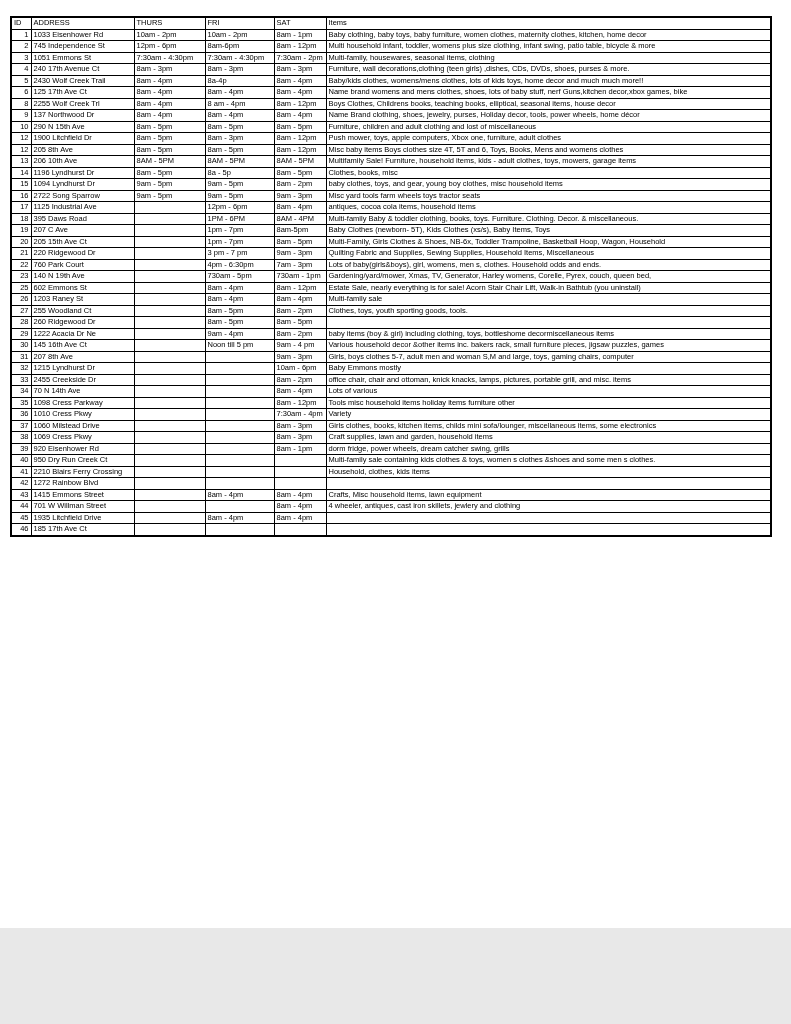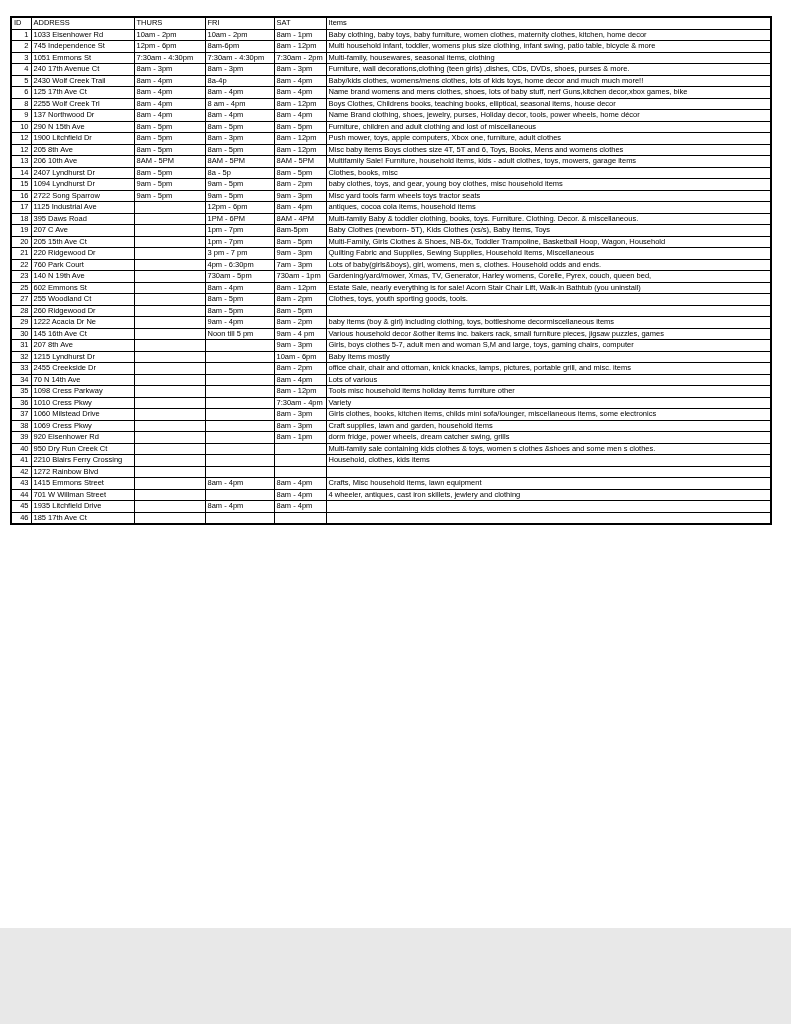--- a/index.html
+++ b/index.html
@@ -151,21 +151,21 @@
         <tr>
           <td class="c-id">13</td>
           <td class="c-address">206 10th Ave</td>
           <td class="c-thurs">8AM - 5PM</td>
           <td class="c-fri">8AM - 5PM</td>
           <td class="c-sat">8AM - 5PM</td>
           <td class="c-items">Multifamily Sale! Furniture, household items, kids - adult clothes, toys, mowers, garage items</td>
         </tr>
         <tr>
           <td class="c-id">14</td>
-          <td class="c-address">2407 Lyndhurst Dr</td>
+          <td class="c-address">1196 Lyndhurst Dr</td>
           <td class="c-thurs">8am - 5pm</td>
           <td class="c-fri">8a - 5p</td>
           <td class="c-sat">8am - 5pm</td>
           <td class="c-items">Clothes, books, misc</td>
         </tr>
         <tr>
           <td class="c-id">15</td>
           <td class="c-address">1094 Lyndhurst Dr</td>
           <td class="c-thurs">9am - 5pm</td>
           <td class="c-fri">9am - 5pm</td>
@@ -238,20 +238,28 @@
         </tr>
         <tr>
           <td class="c-id">25</td>
           <td class="c-address">602 Emmons St</td>
           <td class="c-thurs"></td>
           <td class="c-fri">8am - 4pm</td>
           <td class="c-sat">8am - 12pm</td>
           <td class="c-items">Estate Sale, nearly everything is for sale! Acorn Stair Chair Lift, Walk-in Bathtub (you uninstall)</td>
         </tr>
         <tr>
+          <td class="c-id">26</td>
+          <td class="c-address">1203 Raney St</td>
+          <td class="c-thurs"></td>
+          <td class="c-fri">8am - 4pm</td>
+          <td class="c-sat">8am - 4pm</td>
+          <td class="c-items">Multi-family sale</td>
+        </tr>
+        <tr>
           <td class="c-id">27</td>
           <td class="c-address">255 Woodland Ct</td>
           <td class="c-thurs"></td>
           <td class="c-fri">8am - 5pm</td>
           <td class="c-sat">8am - 2pm</td>
           <td class="c-items">Clothes, toys, youth sporting goods, tools.</td>
         </tr>
         <tr>
           <td class="c-id">28</td>
           <td class="c-address">260 Ridgewood Dr</td>
@@ -283,21 +291,21 @@
           <td class="c-fri"></td>
           <td class="c-sat">9am - 3pm</td>
           <td class="c-items">Girls, boys clothes 5-7, adult men and woman S,M and large, toys, gaming chairs, computer</td>
         </tr>
         <tr>
           <td class="c-id">32</td>
           <td class="c-address">1215 Lyndhurst Dr</td>
           <td class="c-thurs"></td>
           <td class="c-fri"></td>
           <td class="c-sat">10am - 6pm</td>
-          <td class="c-items">Baby Items mostly</td>
+          <td class="c-items">Baby Emmons mostly</td>
         </tr>
         <tr>
           <td class="c-id">33</td>
           <td class="c-address">2455 Creekside Dr</td>
           <td class="c-thurs"></td>
           <td class="c-fri"></td>
           <td class="c-sat">8am - 2pm</td>
           <td class="c-items">office chair, chair and ottoman, knick knacks, lamps, pictures, portable grill, and misc. items</td>
         </tr>
         <tr>

